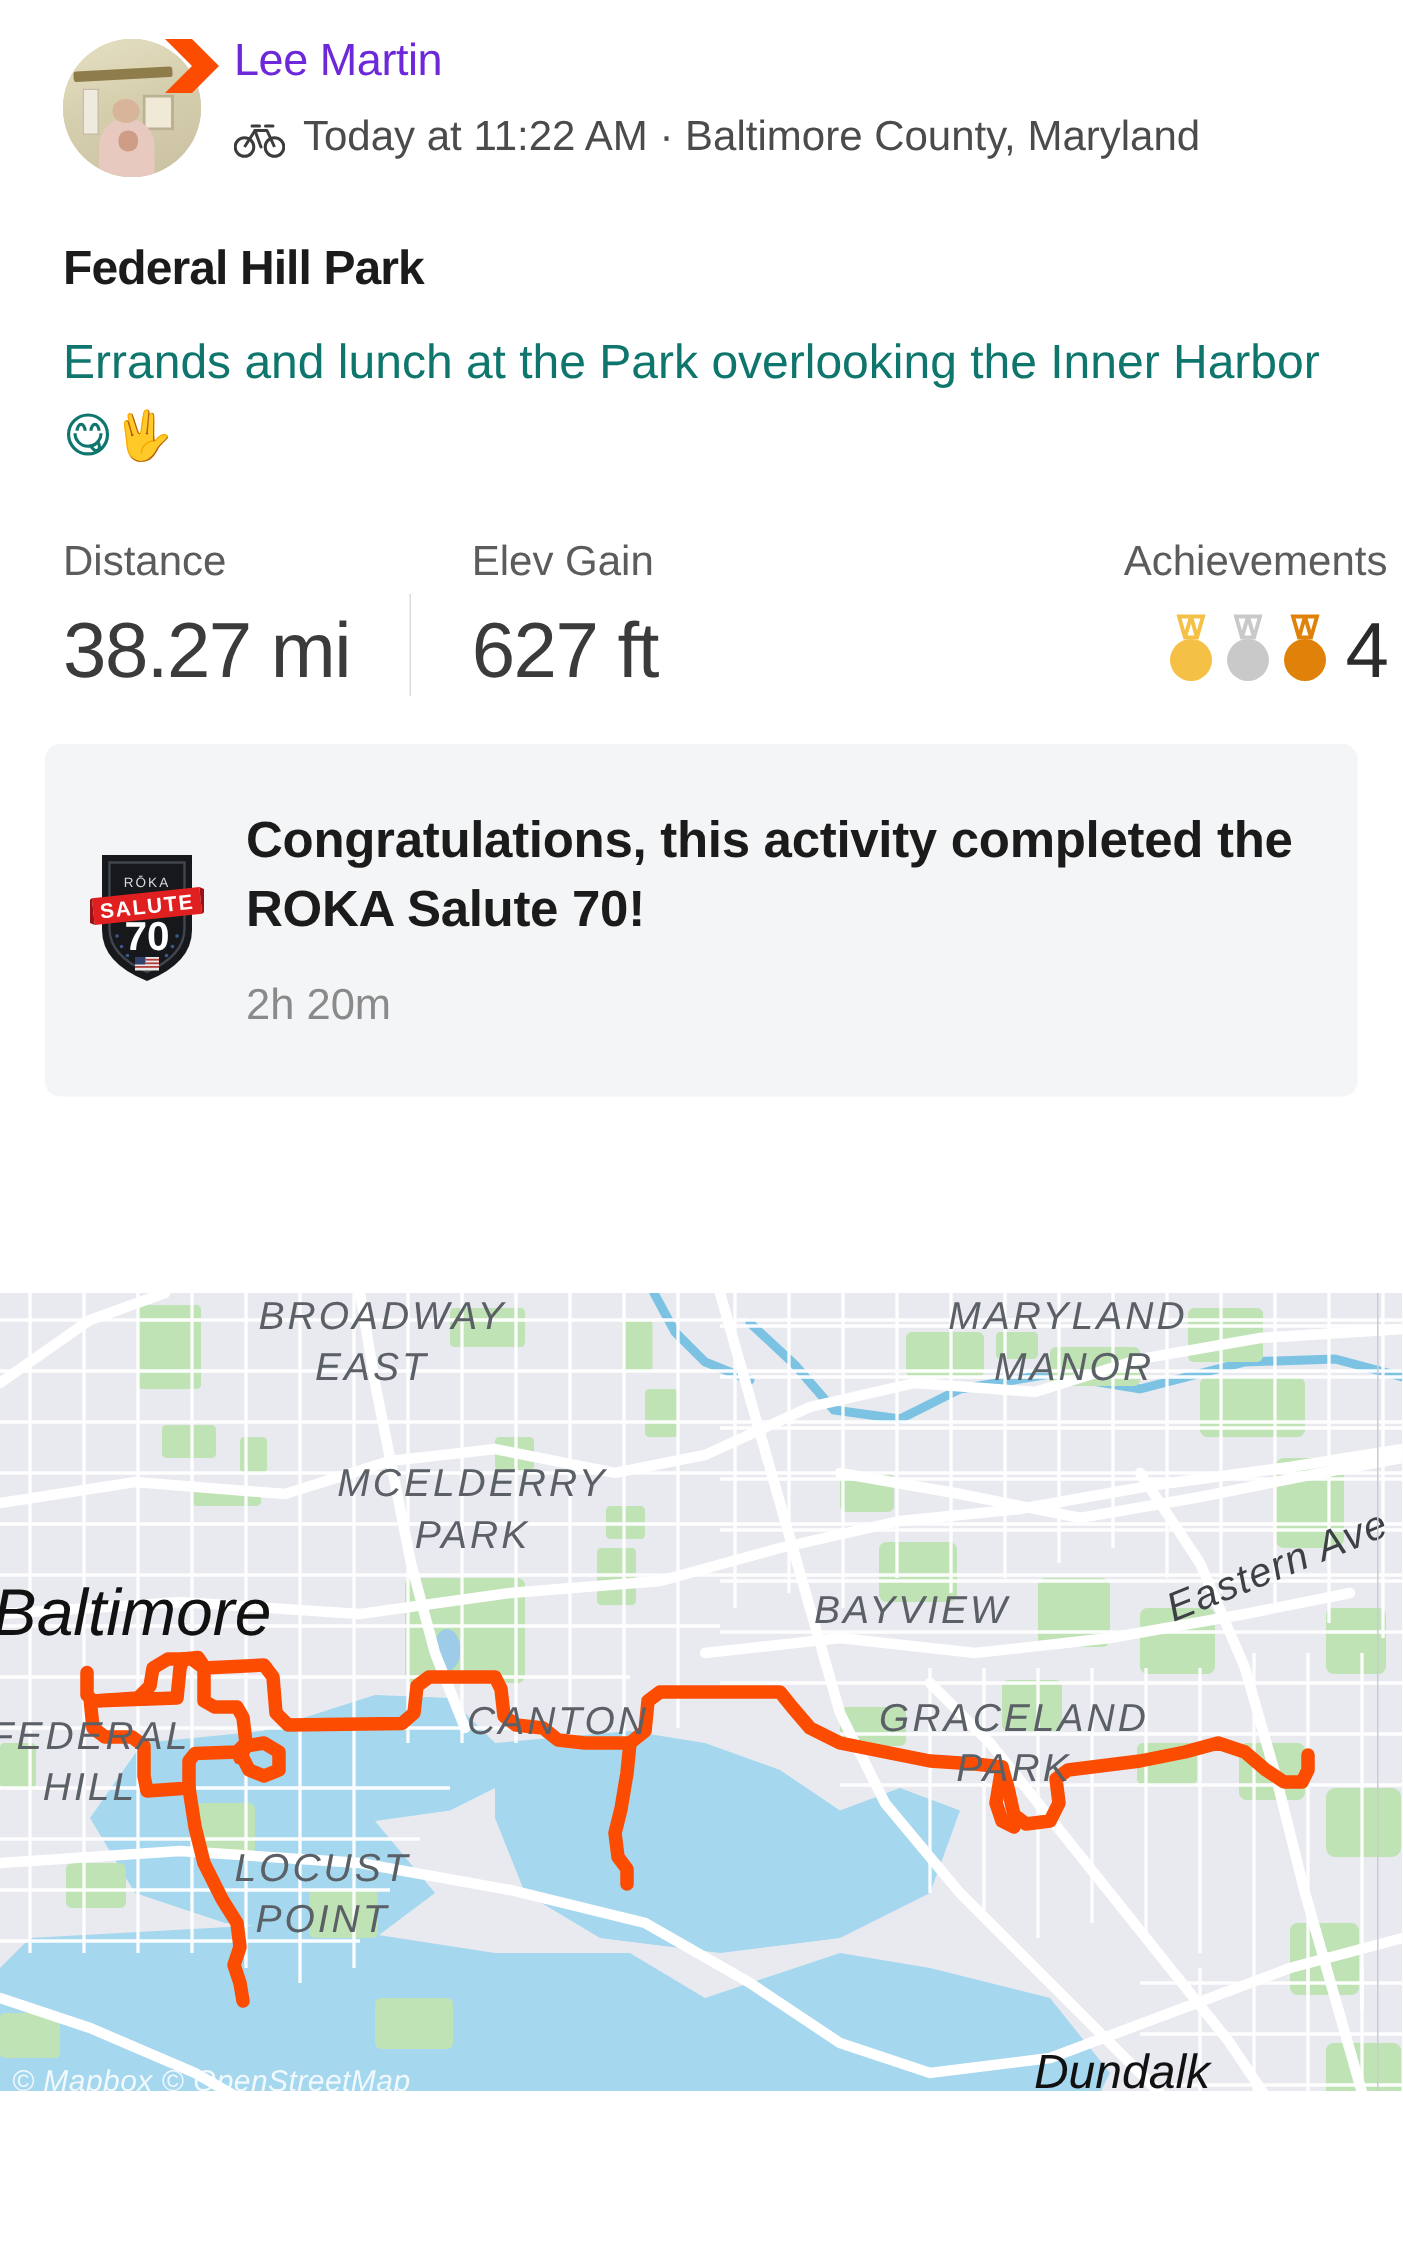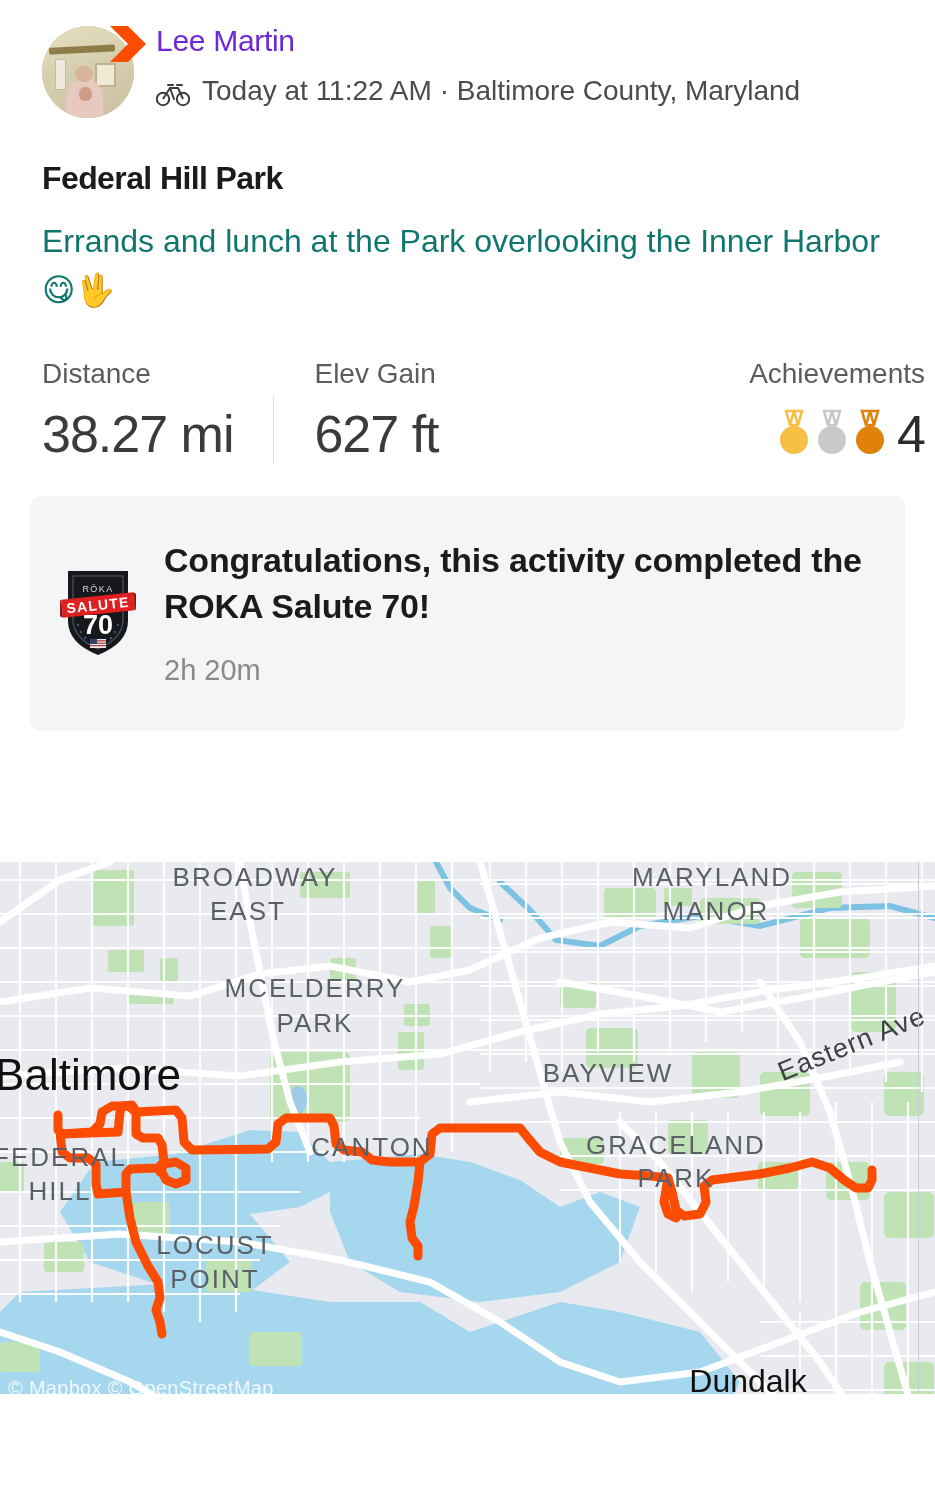--- a/index.html
+++ b/index.html
@@ -52,21 +52,21 @@
   .banner {
     margin: 32px 30px 0 30px; background: #f4f5f6; border-radius: 10px;
     display: flex; align-items: center; padding: 32px 28px 36px 30px; min-height: 235px;
   }
   .badge { flex: 0 0 76px; width: 76px; margin-top: 4px; }
   .banner-text { padding-left: 28px; padding-top: 2px; }
   .banner-title { font-size: 34px; font-weight: 700; color: #1b1b1b; line-height: 1.35; letter-spacing: -0.2px; }
   .banner-sub { font-size: 29px; color: #8a8a8a; margin-top: 24px; font-weight: 400; }
 
   
-  .map { position: absolute; left: 0; top: 862px; width: 935px; height: 532px; background: #eceff4; overflow: hidden; }
+  .map { position: absolute; left: 0; top: 862px; width: 935px; height: 532px; background: #eceff4; overflow: hidden; font-style: italic; }
   .map svg { display: block; }
   .map-attr {
     position: absolute; left: 8px; bottom: -6px; font-size: 20px;
     color: #ffffff; opacity: .85; letter-spacing: .3px;
     font-family: "Liberation Sans", sans-serif;
   }
   .map-edge { position: absolute; top: 0; right: 16px; width: 1px; height: 638px; background: #c8ccd4; }
   .map-label { font-family: "Liberation Sans", sans-serif; fill: #5a6066; font-weight: 400; letter-spacing: 2px; }
   .map-label-city { font-family: "Liberation Sans", sans-serif; fill: #111111; font-weight: 400; letter-spacing: 0px; }
   .map-label-road { font-family: "Liberation Sans", sans-serif; fill: #3d4044; font-weight: 400; letter-spacing: 1px; }

